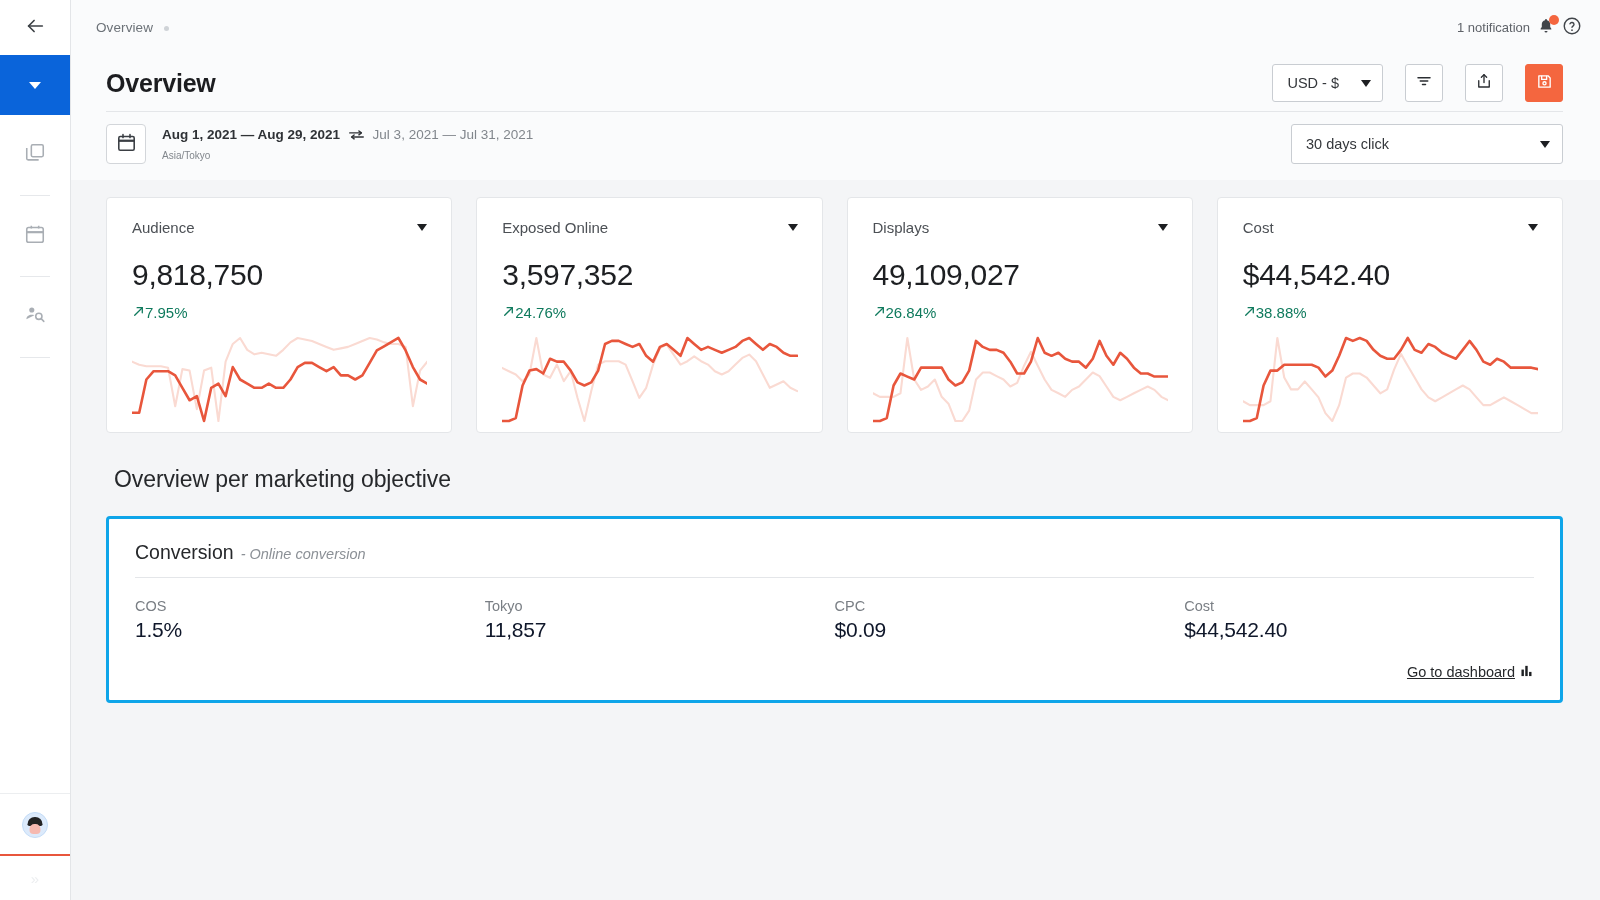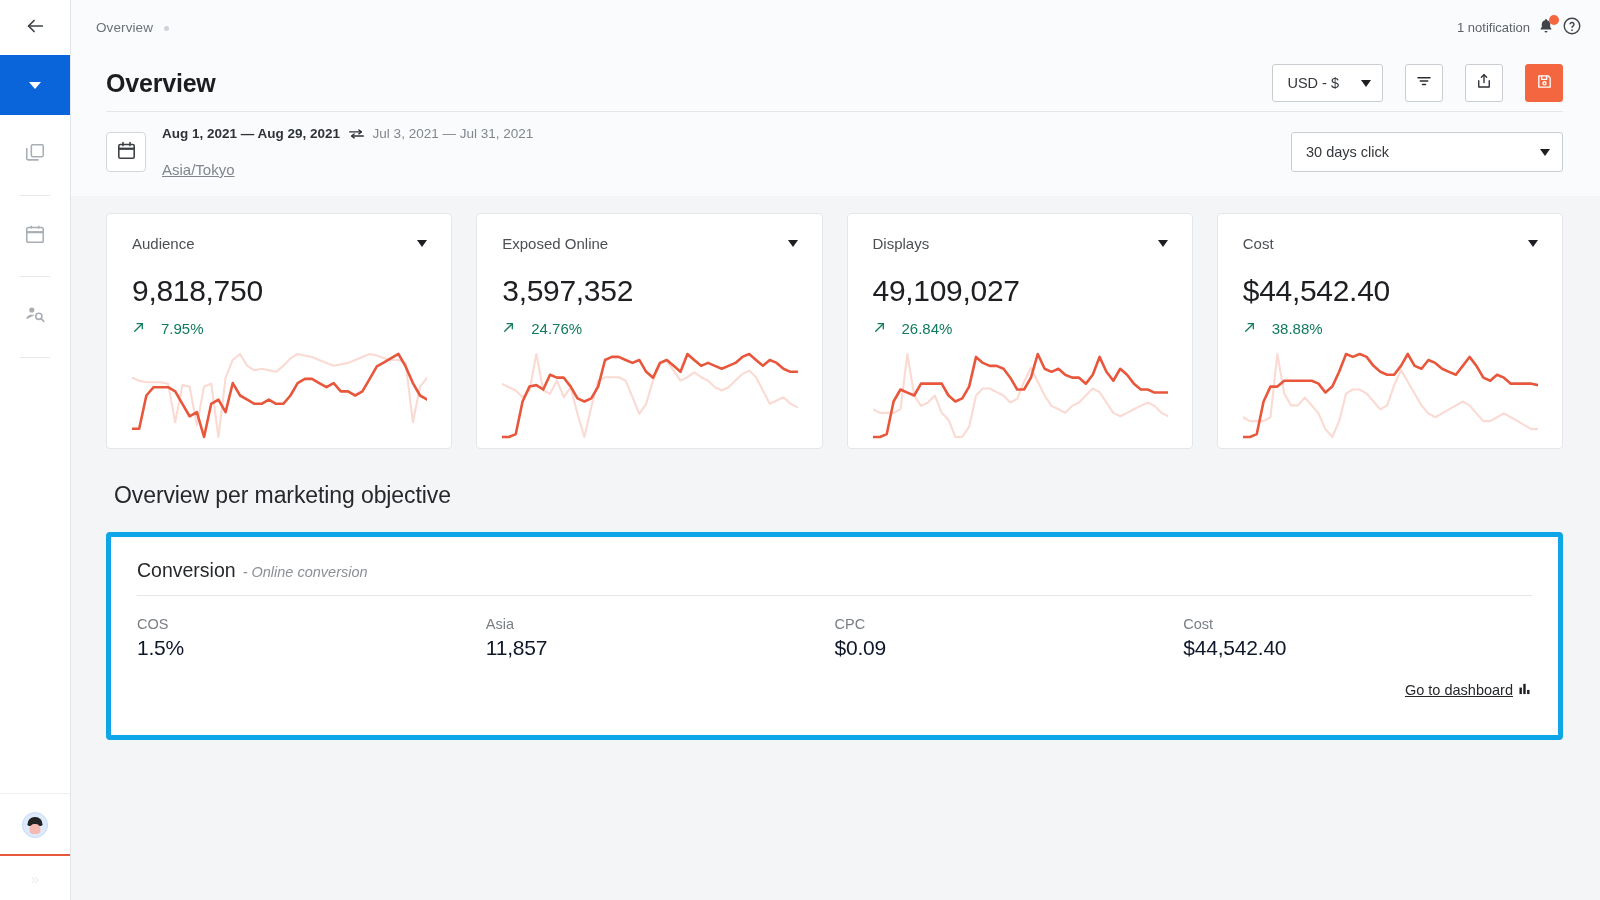--- a/index.html
+++ b/index.html
@@ -118,21 +118,21 @@
   .cal-btn {
     width: 40px; height: 40px; border: 1px solid #d3d6da; border-radius: 4px;
     background: #fff; display: flex; align-items: center; justify-content: center;
     cursor: pointer; flex: 0 0 40px;
   }
   .date-text { margin-left: 16px; line-height: 1.45; }
   .date-main { font-size: 13.5px; color: #2f3236; }
   .date-main b { font-weight: 700; }
   .date-cmp { color: #81868c; font-weight: 400; }
   .cmp-ic { display: inline-block; margin: 0 5px; vertical-align: -2px; }
-  .date-tz { font-size: 15px; color: #81868c; margin-top: 13px; text-decoration: underline; }
+  .date-tz { font-size: 10px; color: #81868c; margin-top: 2px; }
   .attr-sel {
     margin-left: auto; width: 272px; height: 40px;
     border: 1px solid #c9cdd2; border-radius: 3px; background: #fff;
     display: flex; align-items: center; padding: 0 12px 0 14px;
     font-size: 14.5px; color: #34373b; cursor: pointer;
   }
   .attr-sel .caret { margin-left: auto; }
 
   .scroll-area { flex: 1; background: #f4f5f7; padding: 0 37px 0 35px; overflow: hidden; }
 
@@ -142,34 +142,34 @@
     flex: 1; height: 236px; background: #fff;
     border: 1px solid #e4e6e9; border-radius: 4px;
     padding: 21px 24px 0 25px; display: flex; flex-direction: column;
     position: relative;
   }
   .card-head { display: flex; align-items: center; }
   .card-title { font-size: 15px; color: #4c5055; }
   .card-head .caret { margin-left: auto; }
   .card-value { font-size: 30px; color: #1d1f22; margin-top: 22px; letter-spacing: -.3px; }
   .card-delta {
-    display: flex; align-items: center; gap: 16px;
+    display: flex; align-items: center; gap: 0;
     font-size: 15px; color: #0f7a5d; margin-top: 12px;
   }
   .spark { margin-top: 6px; flex: 1; }
   .spark svg { width: 100%; height: 100%; display: block; }
 
   
   .section-title {
     font-size: 23px; color: #26282b; font-weight: 400;
     margin: 33px 0 0 8px; letter-spacing: -.1px;
   }
   .panel {
-    margin-top: 23px; background: #fff; border: 5px solid #0ea5e9;
-    border-radius: 4px; padding: 22px 26px 37px 26px;
+    margin-top: 23px; background: #fff; border: 3px solid #0ea5e9;
+    border-radius: 4px; padding: 22px 26px 20px 26px;
   }
   .panel-head { display: flex; align-items: baseline; padding-bottom: 13px; border-bottom: 1px solid #e4e6e9; }
   .panel-head .pt { font-size: 19.5px; color: #26282b; }
   .panel-head .ps { font-size: 14.5px; color: #8b9096; margin-left: 7px; font-style: italic; }
   .metrics { display: flex; padding-top: 20px; }
   .metric { flex: 1; }
   .metric .lbl { font-size: 14.5px; color: #797e84; }
   .metric .val { font-size: 21px; color: #0f172a; margin-top: 4px; letter-spacing: -.2px; }
   .panel-foot { display: flex; justify-content: flex-end; margin-top: 22px; }
   .go-link {
@@ -449,21 +449,21 @@
       <div class="panel-head">
         <span class="pt">Conversion</span>
         <span class="ps">- Online conversion</span>
       </div>
       <div class="metrics">
         <div class="metric">
           <div class="lbl">COS</div>
           <div class="val">1.5%</div>
         </div>
         <div class="metric">
-          <div class="lbl">Asia</div>
+          <div class="lbl">Tokyo</div>
           <div class="val">11,857</div>
         </div>
         <div class="metric">
           <div class="lbl">CPC</div>
           <div class="val">$0.09</div>
         </div>
         <div class="metric">
           <div class="lbl">Cost</div>
           <div class="val">$44,542.40</div>
         </div>

